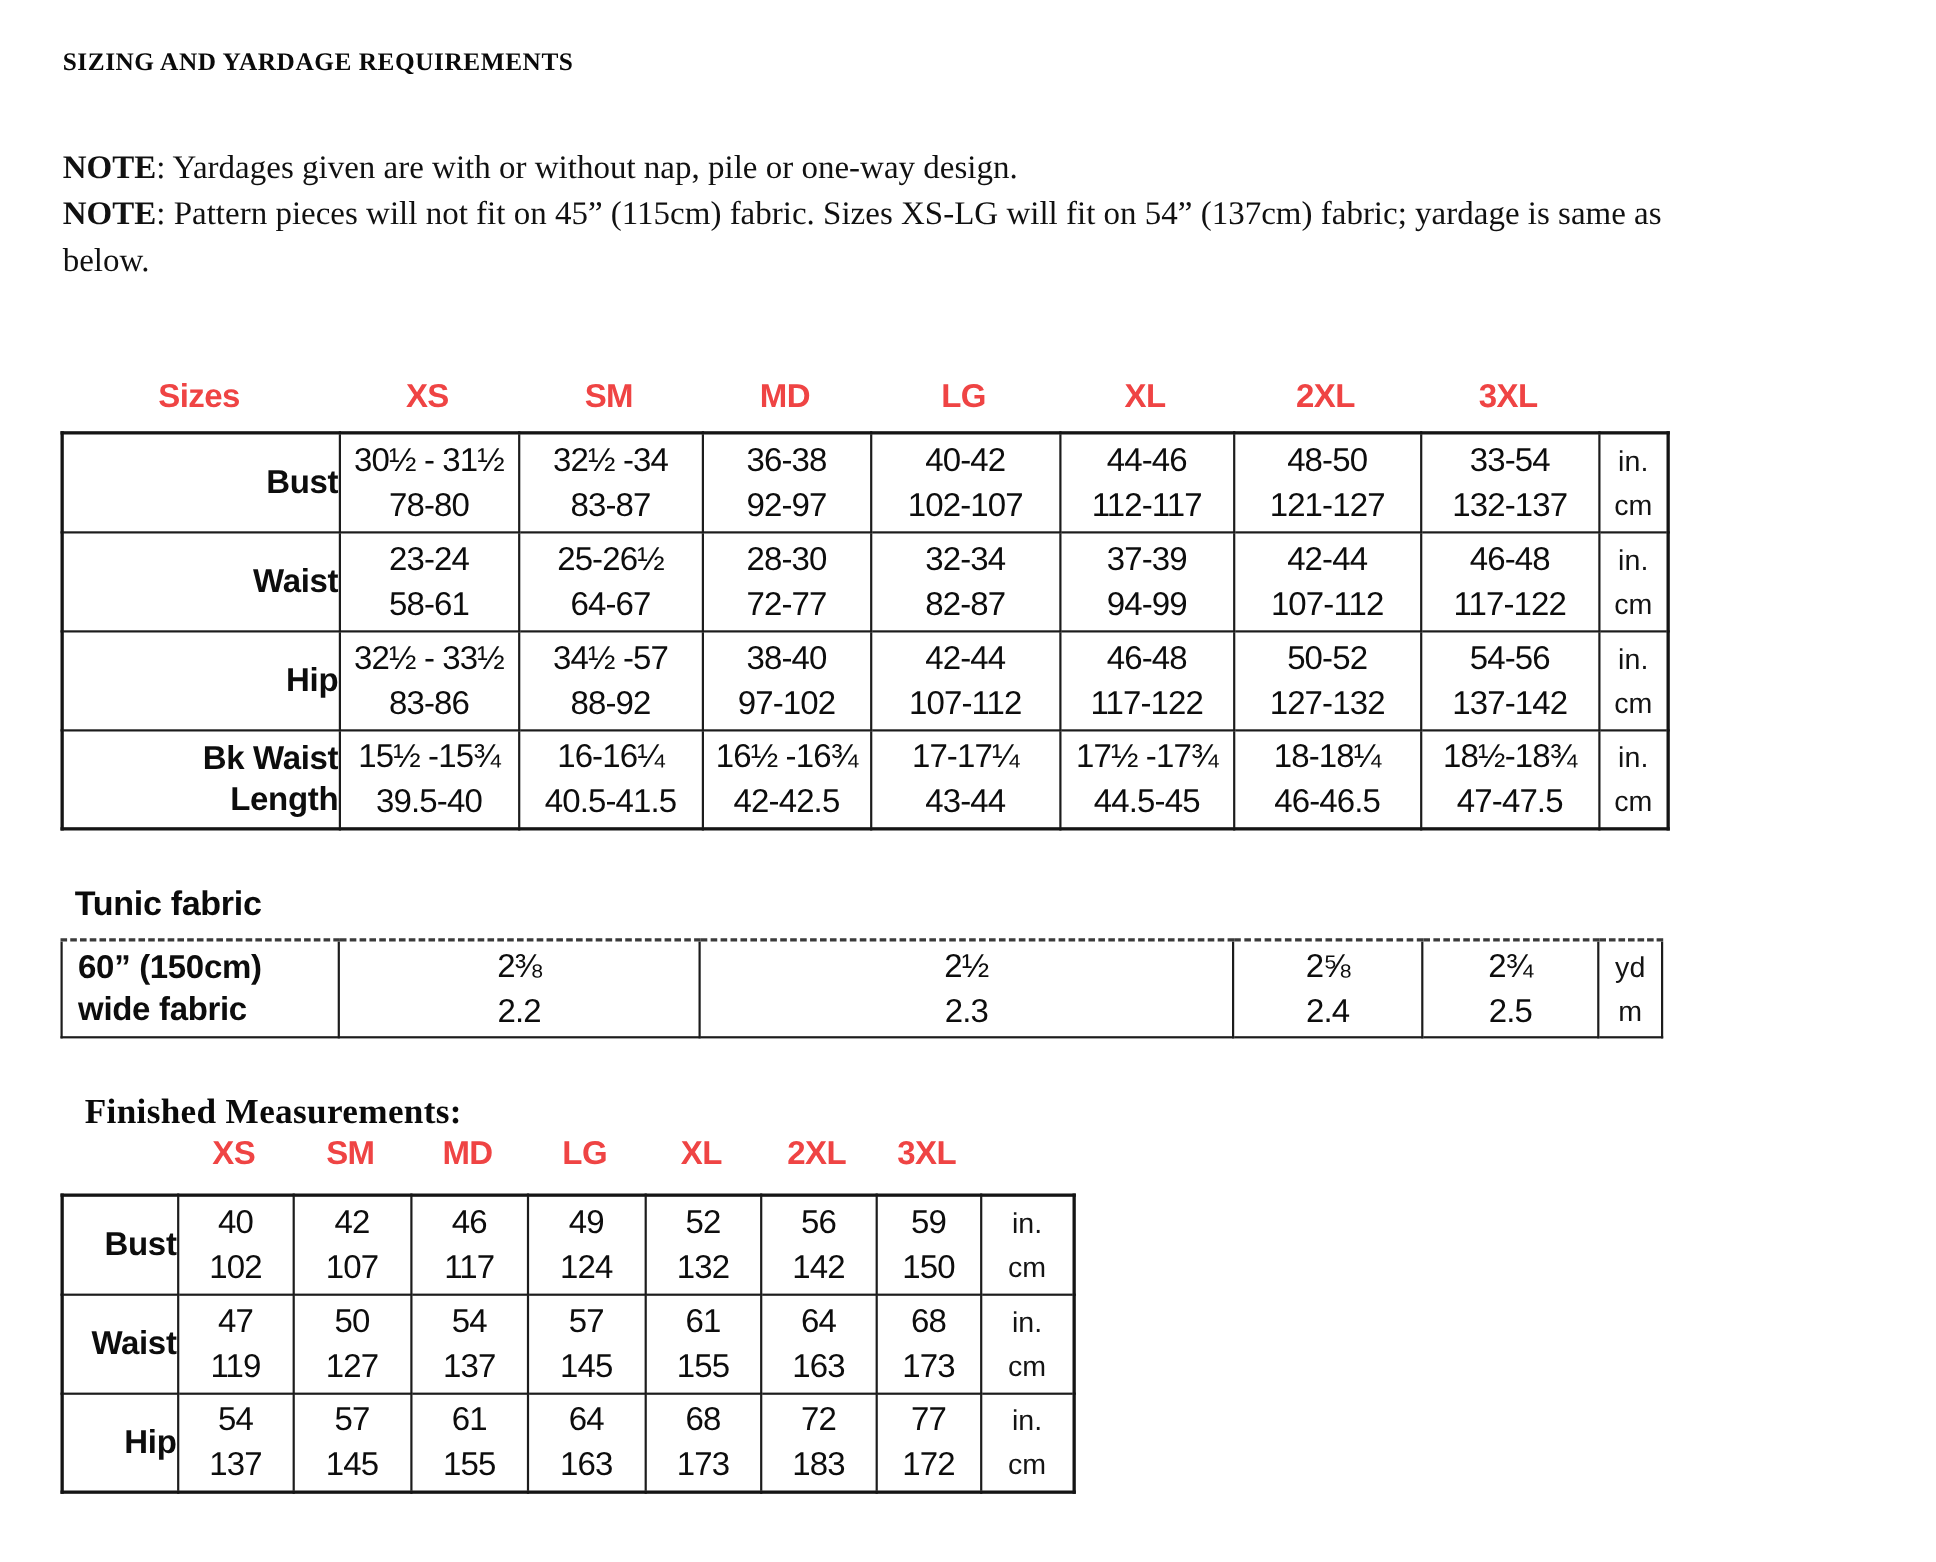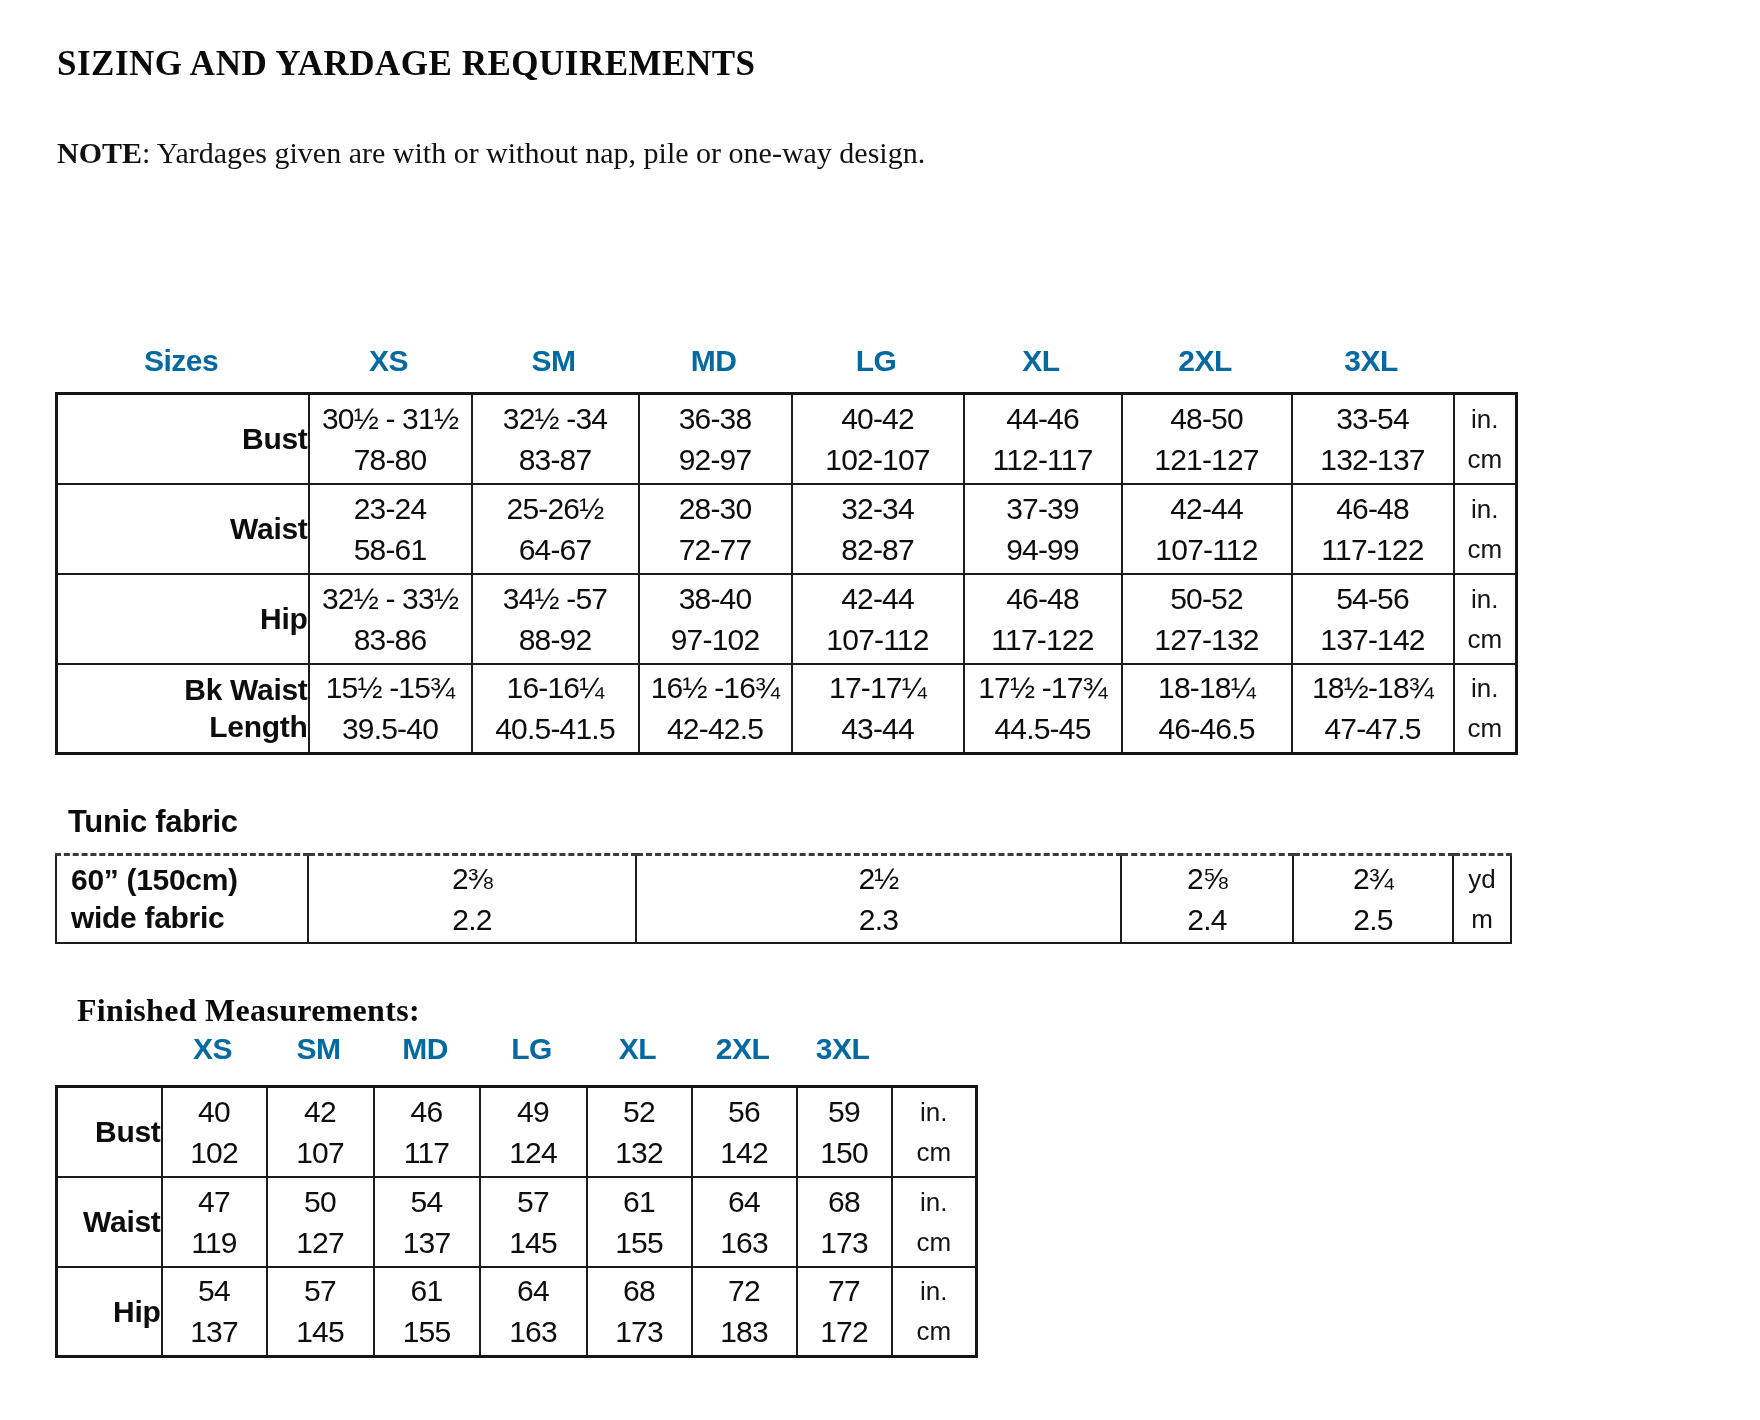--- a/index.html
+++ b/index.html
@@ -3,34 +3,34 @@
 <meta charset="utf-8">
 <style>
   html,body{margin:0;padding:0;}
   body{
     width:1760px;height:1420px;background:#ffffff;color:#0d0d0d;
     font-family:"Liberation Sans",sans-serif;position:relative;overflow:hidden;
   }
 
   .doc-title{
     position:absolute;left:57px;top:44px;margin:0;
-    font-family:"Liberation Serif",serif;font-weight:700;font-size:35px;
+    font-family:"Liberation Serif",serif;font-weight:700;font-size:23px;
     letter-spacing:0.5px;color:#0a0a0a;
   }
   .notes{
     position:absolute;left:57px;top:132px;width:1490px;
     font-family:"Liberation Serif",serif;font-size:30px;line-height:42px;color:#111;
   }
   .notes p{margin:0;}
   .note-label{font-weight:700;}
 
   
   .head-row{position:absolute;display:grid;}
   .head-row .hcell{
-    text-align:center;font-weight:700;font-size:30px;color:#0369a1;
+    text-align:center;font-weight:700;font-size:30px;color:#ef4444;
     align-self:end;letter-spacing:-0.5px;
   }
 
   
   table{border-collapse:collapse;table-layout:fixed;position:absolute;}
   td{border:2px solid #1c1c1c;padding:0;vertical-align:middle;}
   .t1{left:55px;top:392px;border:3px solid #151515;}
   .t1 tr{height:90px;}
   .t3{left:55px;top:1085px;border:3px solid #151515;}
   .t3 tr{height:90px;}
@@ -60,20 +60,21 @@
     font-weight:700;font-size:32px;color:#0a0a0a;letter-spacing:0.3px;
   }
 </style>
 </head>
 <body>
 
 <h1 class="doc-title">SIZING AND YARDAGE REQUIREMENTS</h1>
 
 <div class="notes">
   <p><span class="note-label">NOTE</span><span>: Yardages given are with or without nap, pile or one-way design.</span></p>
+  <p><span class="note-label">NOTE</span><span>:  Pattern pieces will not fit on 45” (115cm) fabric.  Sizes XS-LG will fit on 54” (137cm) fabric; yardage is same as below.</span></p>
 </div>
 
 <div class="head-row" style="left:55px;top:344px;grid-template-columns:252px 163px 167px 153px 172px 158px 170px 162px 63px;">
   <div class="hcell">Sizes</div>
   <div class="hcell">XS</div>
   <div class="hcell">SM</div>
   <div class="hcell">MD</div>
   <div class="hcell">LG</div>
   <div class="hcell">XL</div>
   <div class="hcell">2XL</div>

